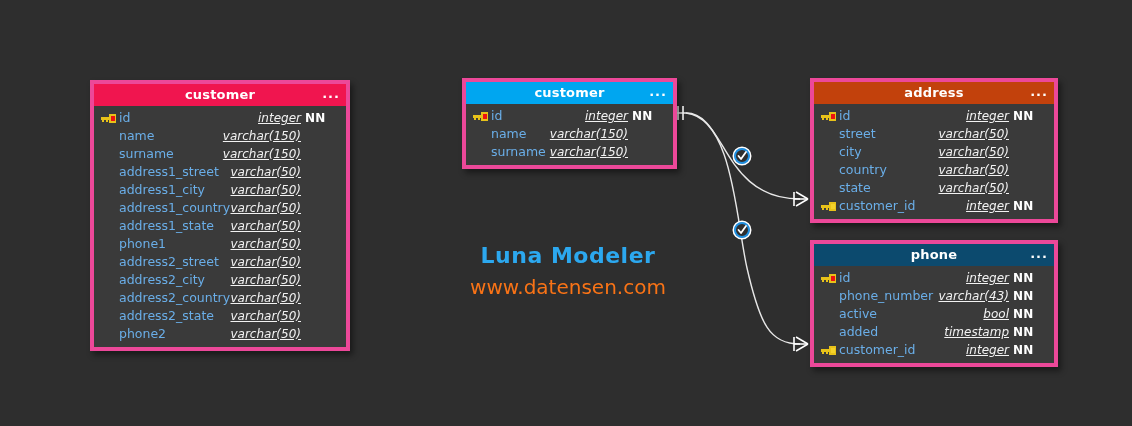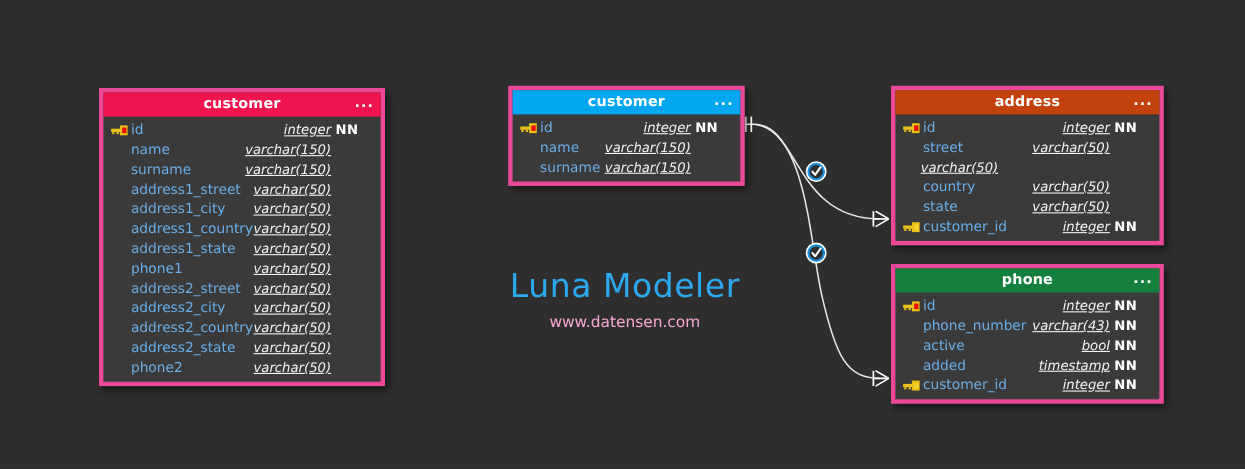--- a/index.html
+++ b/index.html
@@ -164,28 +164,28 @@
     pointer-events: none;
   }
 
   
   .brand {
     position: absolute;
     text-align: center;
     color: #29a8e8;
   }
   .brand-title {
-    font-size: 30px;
+    font-size: 22px;
     letter-spacing: 0.5px;
     color: #2ca8ef;
-    font-weight: normal;
+    font-weight: bold;
   }
   .brand-url {
-    font-size: 14px;
-    color: #f9a8d4;
+    font-size: 20px;
+    color: #f97316;
     margin-top: 7px;
   }
 </style>
 </head>
 <body>
 
 <div id="canvas">
 
   <svg id="relations" viewBox="0 0 1132 426" width="1132" height="426">
 
@@ -369,20 +369,21 @@
             <span class="col-nn">NN</span>
           </div>
           <div class="col-row">
             <span class="col-icon"></span>
             <span class="col-name">street</span>
             <span class="col-type">varchar(50)</span>
             <span class="col-nn"></span>
           </div>
           <div class="col-row">
             <span class="col-icon"></span>
+            <span class="col-name">city</span>
             <span class="col-type">varchar(50)</span>
             <span class="col-nn"></span>
           </div>
           <div class="col-row">
             <span class="col-icon"></span>
             <span class="col-name">country</span>
             <span class="col-type">varchar(50)</span>
             <span class="col-nn"></span>
           </div>
           <div class="col-row">
@@ -401,21 +402,21 @@
                 <span class="bit-core"></span>
               </span>
             </span>
             <span class="col-name">customer_id</span>
             <span class="col-type">integer</span>
             <span class="col-nn">NN</span>
           </div>
         </div>
       </div>
       <div class="table-box" style="left: 810px; top: 240px; width: 248px;">
-        <div class="table-header hdr-blue" style="background: #15803d;"><span>phone</span><span class="hdr-menu">...</span></div>
+        <div class="table-header hdr-blue" style="background: #0c4a6e;"><span>phone</span><span class="hdr-menu">...</span></div>
         <div class="table-body">
           <div class="col-row">
             <span class="col-icon">
               <span class="key-icon key-pk">
                 <span class="shank"></span>
                 <span class="teeth1"></span>
                 <span class="teeth2"></span>
                 <span class="bit"></span>
                 <span class="bit-core"></span>
               </span>

